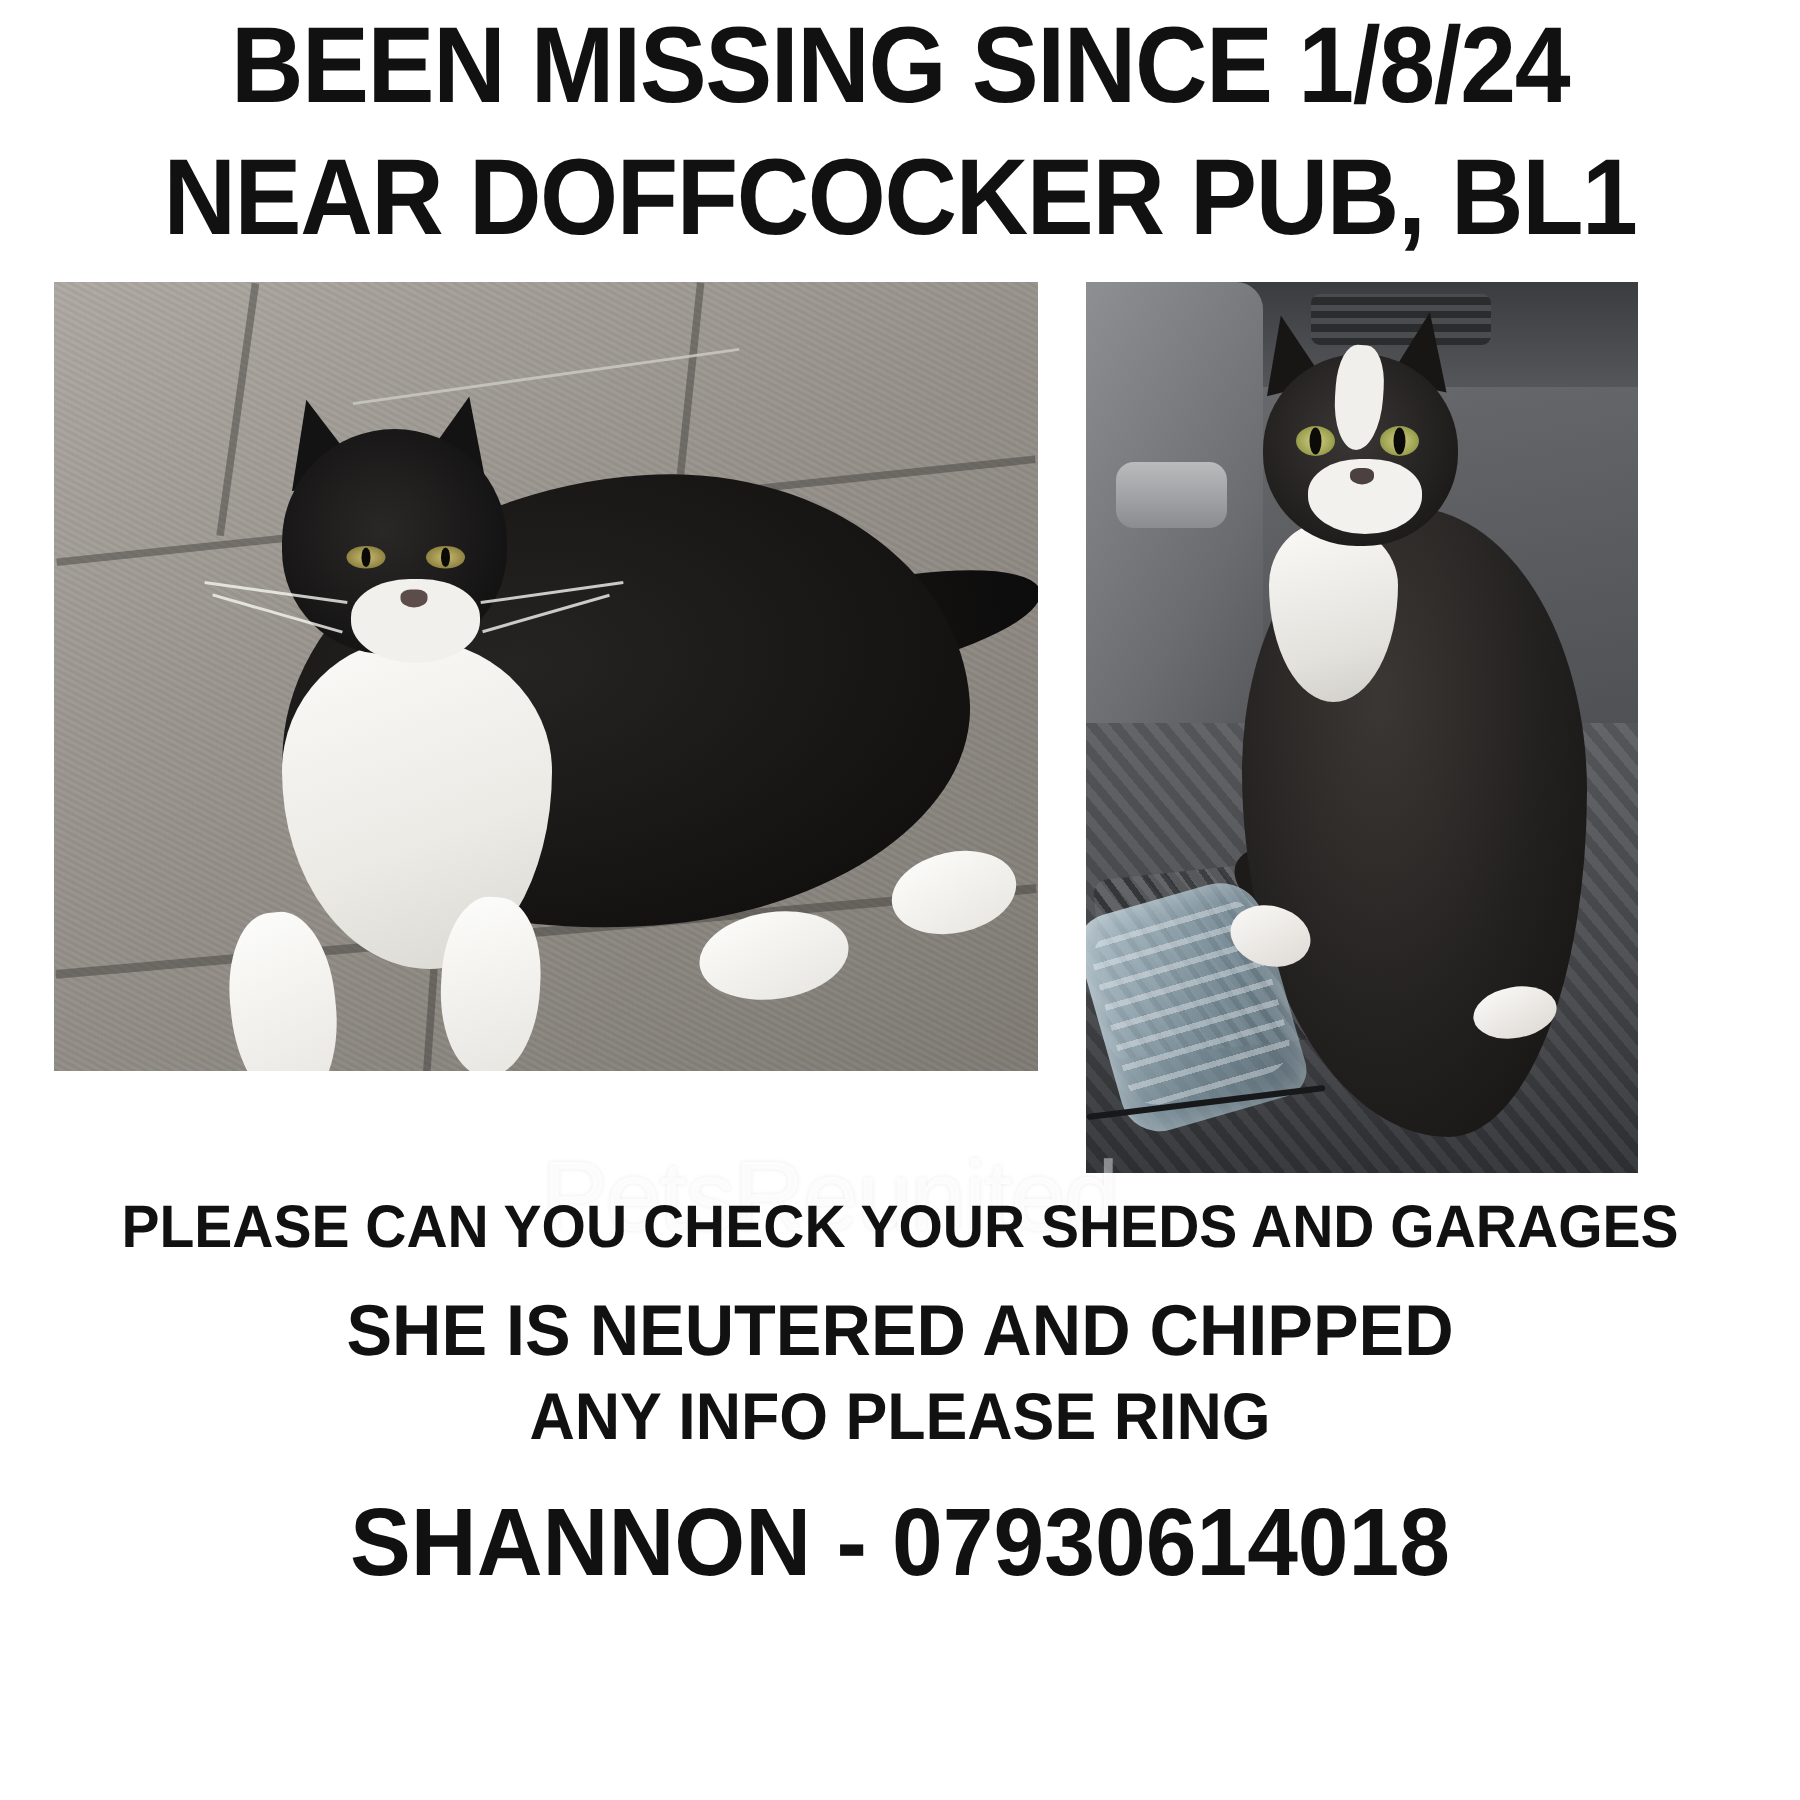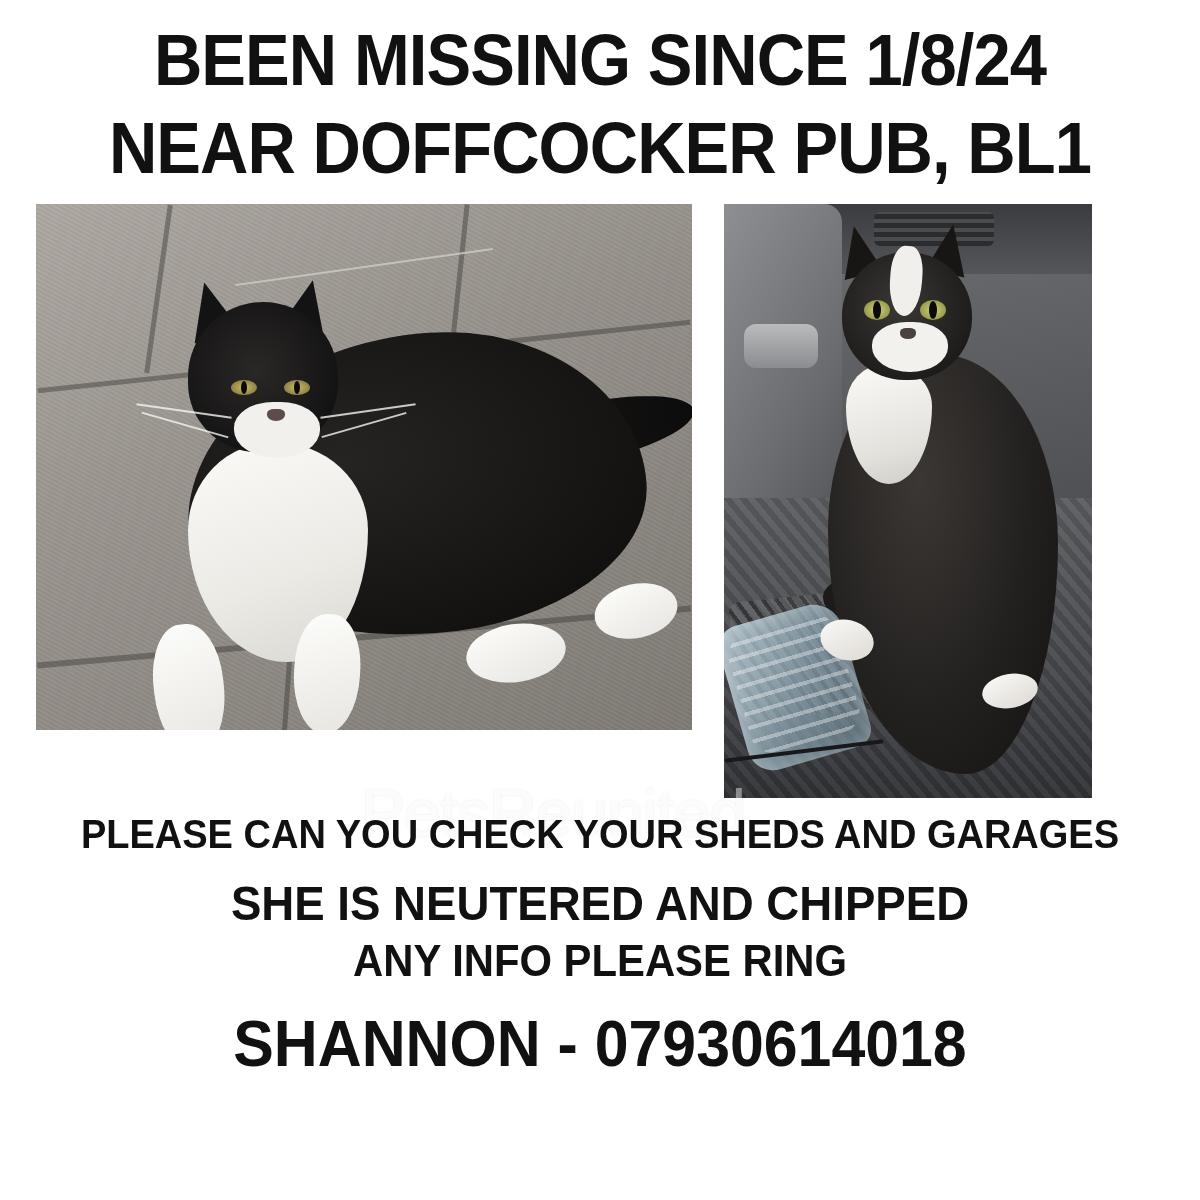--- a/index.html
+++ b/index.html
@@ -17,21 +17,21 @@
   .poster {
     position: relative;
     width: 1200px;
     height: 1200px;
     background: #ffffff;
   }
 
   
   .headline {
     text-align: center;
-    padding-top: 24px;
+    padding-top: 8px;
   }
   .headline .line {
     font-family: "Liberation Sans", sans-serif;
     font-weight: bold;
     font-size: 72px;
     line-height: 1.0;
     letter-spacing: -1px;
     transform: scaleX(0.93);
     white-space: nowrap;
     color: #111111;

